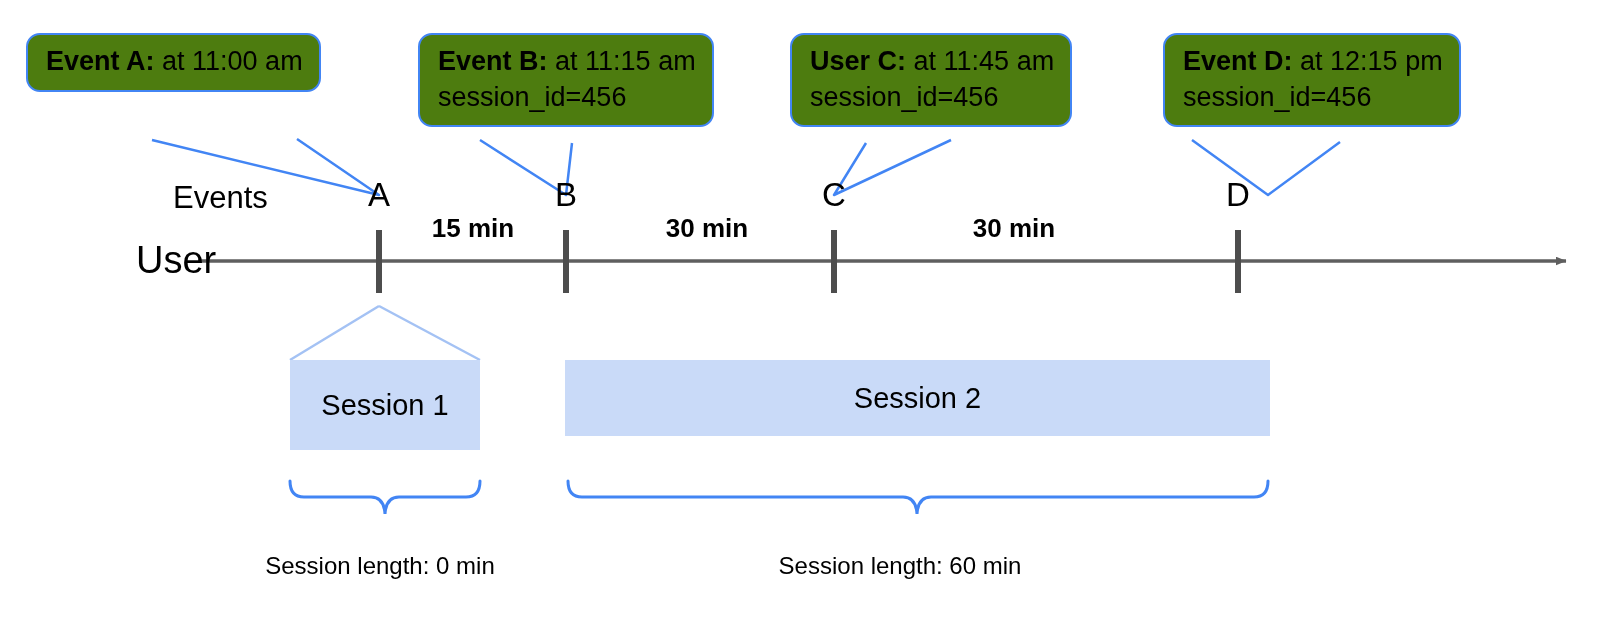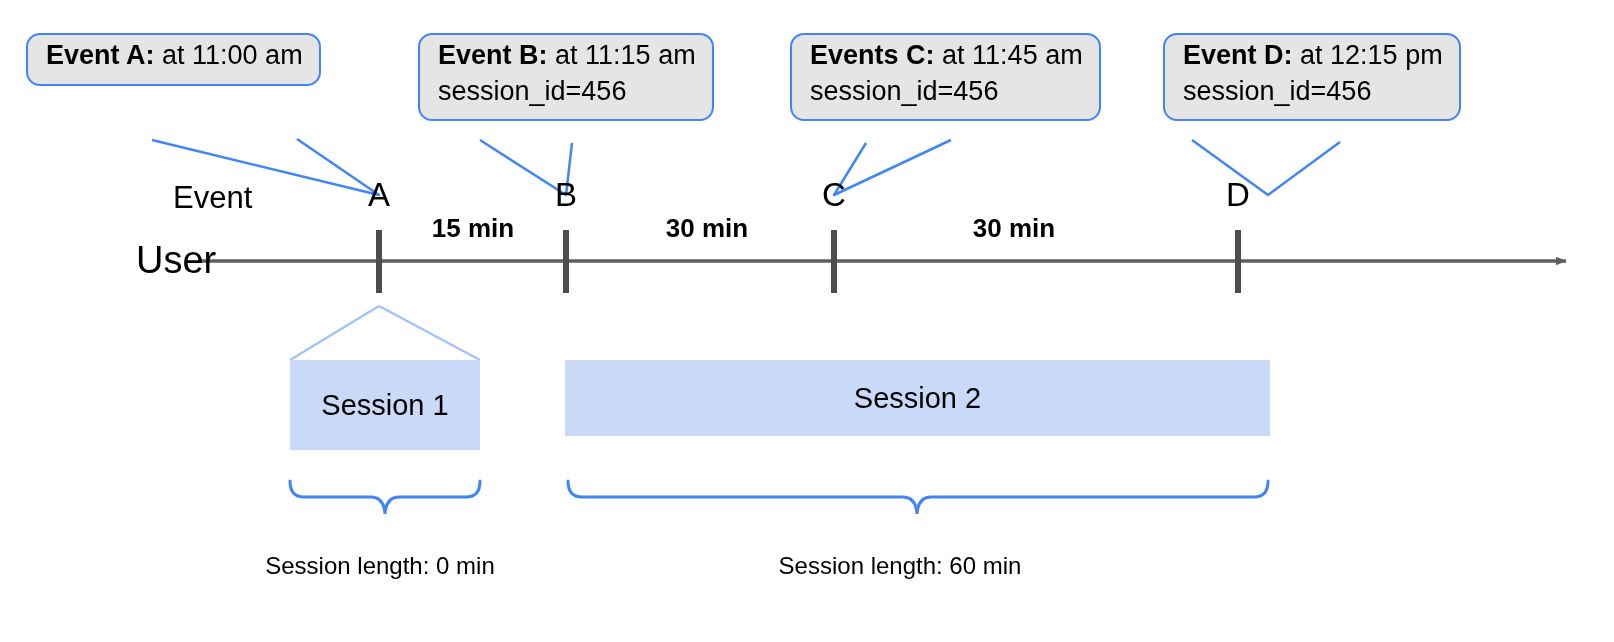--- a/index.html
+++ b/index.html
@@ -5,22 +5,22 @@
   html,body{margin:0;padding:0;}
   body{width:1614px;height:642px;background:#ffffff;font-family:"Liberation Sans",sans-serif;overflow:hidden;}
   #stage{position:relative;width:1614px;height:642px;}
   #vec{position:absolute;left:0;top:0;width:1614px;height:642px;}
 
   .callout{
     position:absolute;
     box-sizing:border-box;
     border:2.5px solid #4285f4;
     border-radius:14px;
-    background:#e5e5e5;
-    padding:3px 16px 10px 18px;
+    background:#4d7c0f;
+    padding:9px 16px 10px 18px;
     font-size:27px;
     line-height:1.32;
     color:#000000;
     white-space:nowrap;
   }
   .callout b{font-weight:bold;}
 
   .axis-label{position:absolute;color:#000;white-space:nowrap;}
   .lbl-events{font-size:31px;}
   .lbl-user{font-size:38px;}
@@ -71,32 +71,32 @@
       <span>at 11:00 am</span></div>
   </div>
 
   <div class="callout" style="left:418px;top:33px;">
     <div><b>Event B:</b>
       <span>at 11:15 am</span></div>
     <div>session_id=456</div>
   </div>
 
   <div class="callout" style="left:790px;top:33px;">
-    <div><b>Events C:</b>
+    <div><b>User C:</b>
       <span>at 11:45 am</span></div>
     <div>session_id=456</div>
   </div>
 
   <div class="callout" style="left:1163px;top:33px;">
     <div><b>Event D:</b>
       <span>at 12:15 pm</span></div>
     <div>session_id=456</div>
   </div>
 
-  <div class="axis-label lbl-events" style="left:173px;top:180px;">Event</div>
+  <div class="axis-label lbl-events" style="left:173px;top:180px;">Events</div>
   <div class="axis-label lbl-user" style="left:92px;top:239px;margin-left:44px;">User</div>
 
   <div class="tick-letter" style="left:379px;top:176px;">A</div>
   <div class="tick-letter" style="left:566px;top:176px;">B</div>
   <div class="tick-letter" style="left:834px;top:176px;">C</div>
   <div class="tick-letter" style="left:1238px;top:176px;">D</div>
 
   <div class="dur" style="left:473px;top:213px;">15 min</div>
   <div class="dur" style="left:707px;top:213px;">30 min</div>
   <div class="dur" style="left:1014px;top:213px;">30 min</div>

